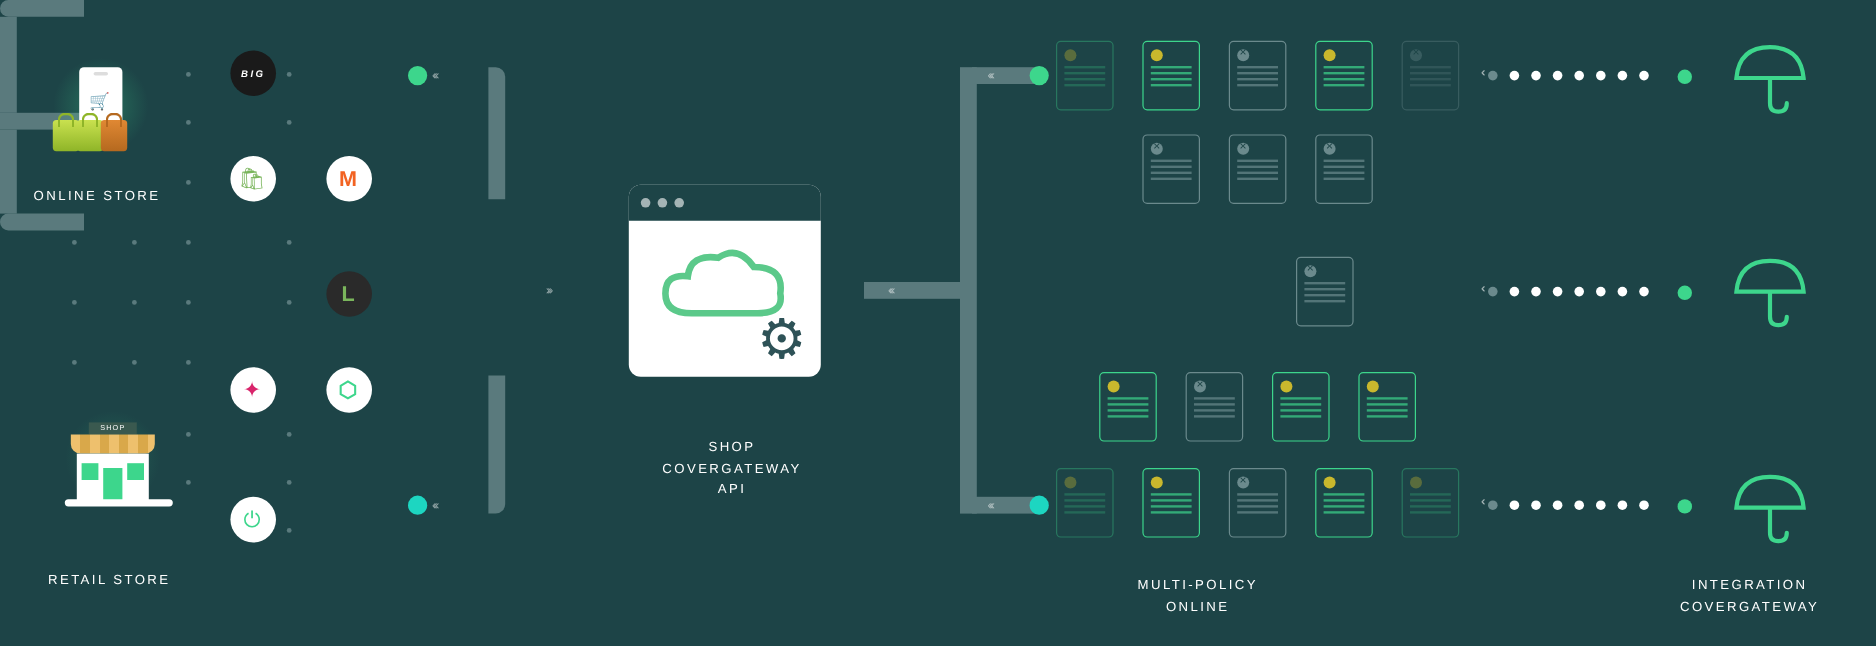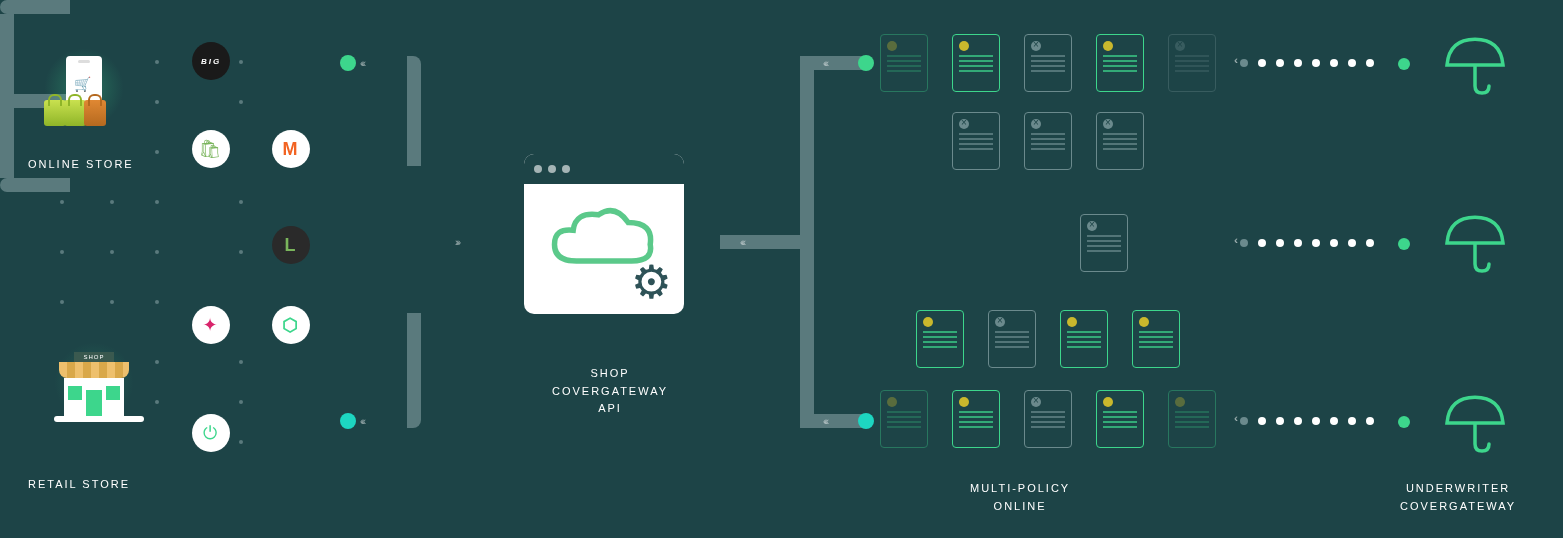--- a/index.html
+++ b/index.html
@@ -26,21 +26,21 @@
 #retail-store-icon .glow{width:80px;height:80px;border-radius:50%;background:radial-gradient(circle,#3dd68c33 0%,#3dd68c00 70%);position:absolute;left:10px;top:0}
 #retail-store-icon .shop{position:absolute;left:15px;top:20px;width:70px;height:60px}
 #retail-store-icon .awning{width:70px;height:16px;background:repeating-linear-gradient(90deg,#eec06d 0 8px,#d9a84a 8px 16px);border-radius:0 0 8px 8px;position:relative}
 #retail-store-icon .sign{width:40px;height:10px;background:#3a594f;position:absolute;top:-10px;left:15px;font-size:6px;text-align:center;line-height:10px;letter-spacing:1px}
 #retail-store-icon .body{width:60px;height:40px;background:#fff;margin-left:5px;position:relative}
 #retail-store-icon .door{width:16px;height:28px;background:#3dd68c;position:absolute;bottom:0;left:22px}
 #retail-store-icon .window{width:14px;height:14px;background:#3dd68c;position:absolute;top:8px}
 #retail-store-icon .w1{left:4px}
 #retail-store-icon .w2{right:4px}
 #retail-store-icon .base{width:90px;height:6px;background:#fff;border-radius:3px;position:absolute;bottom:-4px;left:-10px}
-#retail-store-label{position:absolute;left:28px;top:478px}
+#retail-store-label{position:absolute;left:40px;top:478px}
 
 
 #ic-big{left:192px;top:42px;background:#1a1a1a;color:#fff;font-size:8px}
 #ic-shopify{left:192px;top:130px}
 #ic-magento{left:272px;top:130px}
 #ic-leaf{left:272px;top:226px}
 #ic-presta{left:192px;top:306px}
 #ic-chain{left:272px;top:306px}
 #ic-plug{left:192px;top:414px}
 
@@ -106,21 +106,21 @@
 .r3a .card:nth-child(1){left:916px;top:310px}
 .r3a .card:nth-child(2){left:988px;top:310px}
 .r3a .card:nth-child(3){left:1060px;top:310px}
 .r3a .card:nth-child(4){left:1132px;top:310px}
 .r3 .card:nth-child(1){left:880px;top:390px}
 .r3 .card:nth-child(2){left:952px;top:390px}
 .r3 .card:nth-child(3){left:1024px;top:390px}
 .r3 .card:nth-child(4){left:1096px;top:390px}
 .r3 .card:nth-child(5){left:1168px;top:390px}
 
-#bidders-label{position:absolute;left:970px;top:480px;text-align:center;line-height:1.6}
+#bidders-label{position:absolute;left:948px;top:480px;text-align:center;line-height:1.6}
 
 
 .dotline{position:absolute;height:6px;display:flex;align-items:center;gap:10px}
 .dotline .d{width:8px;height:8px;border-radius:50%;background:#fff}
 .dotline .d.dim{background:#6b8a8d}
 #dl1{left:1240px;top:60px;width:160px}
 #dl2{left:1240px;top:240px;width:160px}
 #dl3{left:1240px;top:418px;width:160px}
 .dlchev{position:absolute;font-size:10px;color:#ffffff55;letter-spacing:-3px}
 .dlend{position:absolute;width:12px;height:12px;border-radius:50%;background:#3dd68c}
@@ -398,21 +398,21 @@
       <path d="M30 8 Q8 8 6 30 L54 30 Q52 8 30 8 Z M30 30 L30 48 Q30 54 36 54 Q42 54 42 48" fill="none" stroke="#3dd68c" stroke-width="3" stroke-linecap="round"></path>
     </svg></div>
 <div id="umb2" class="umbrella"><svg viewBox="0 0 60 60">
       <path d="M30 8 Q8 8 6 30 L54 30 Q52 8 30 8 Z M30 30 L30 48 Q30 54 36 54 Q42 54 42 48" fill="none" stroke="#3dd68c" stroke-width="3" stroke-linecap="round"></path>
     </svg></div>
 <div id="umb3" class="umbrella"><svg viewBox="0 0 60 60">
       <path d="M30 8 Q8 8 6 30 L54 30 Q52 8 30 8 Z M30 30 L30 48 Q30 54 36 54 Q42 54 42 48" fill="none" stroke="#3dd68c" stroke-width="3" stroke-linecap="round"></path>
     </svg></div>
 
 <div id="underwriter-label" class="label">
-  <div>UNDERWRITER</div>
+  <div>INTEGRATION</div>
   <div>COVERGATEWAY</div>
 </div>
 
 <div class="dot" style="left: 155px; top: 60px;"></div>
 <div class="dot" style="left: 155px; top: 100px;"></div>
 <div class="dot" style="left: 155px; top: 150px;"></div>
 <div class="dot" style="left: 239px; top: 60px;"></div>
 <div class="dot" style="left: 239px; top: 100px;"></div>
 <div class="dot" style="left: 155px; top: 200px;"></div>
 <div class="dot" style="left: 155px; top: 250px;"></div>

